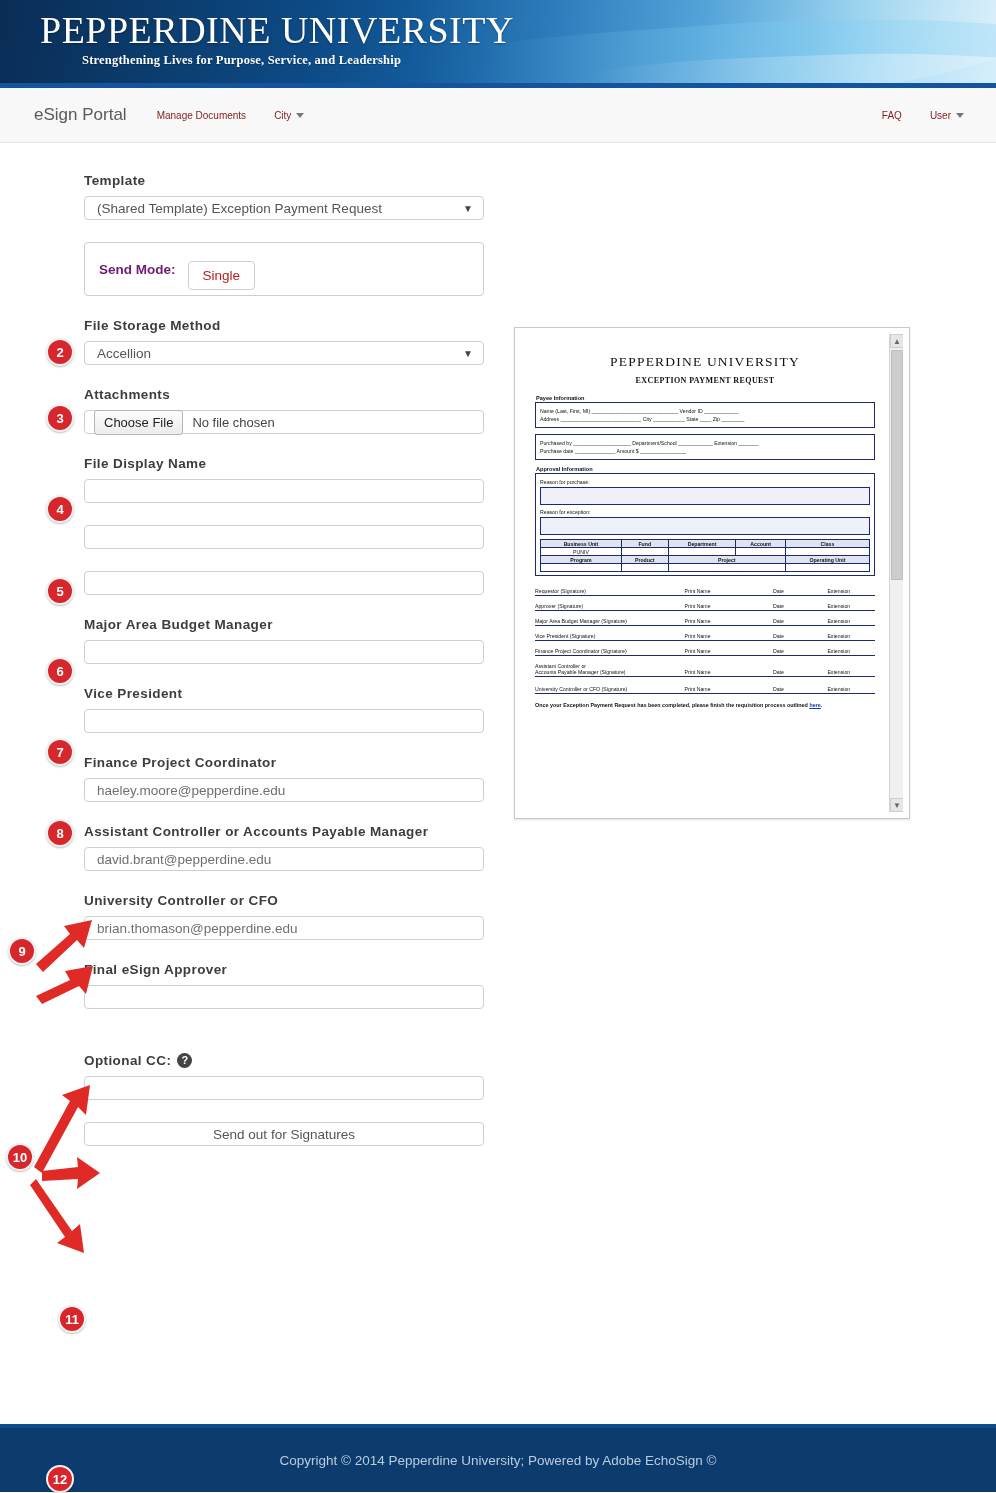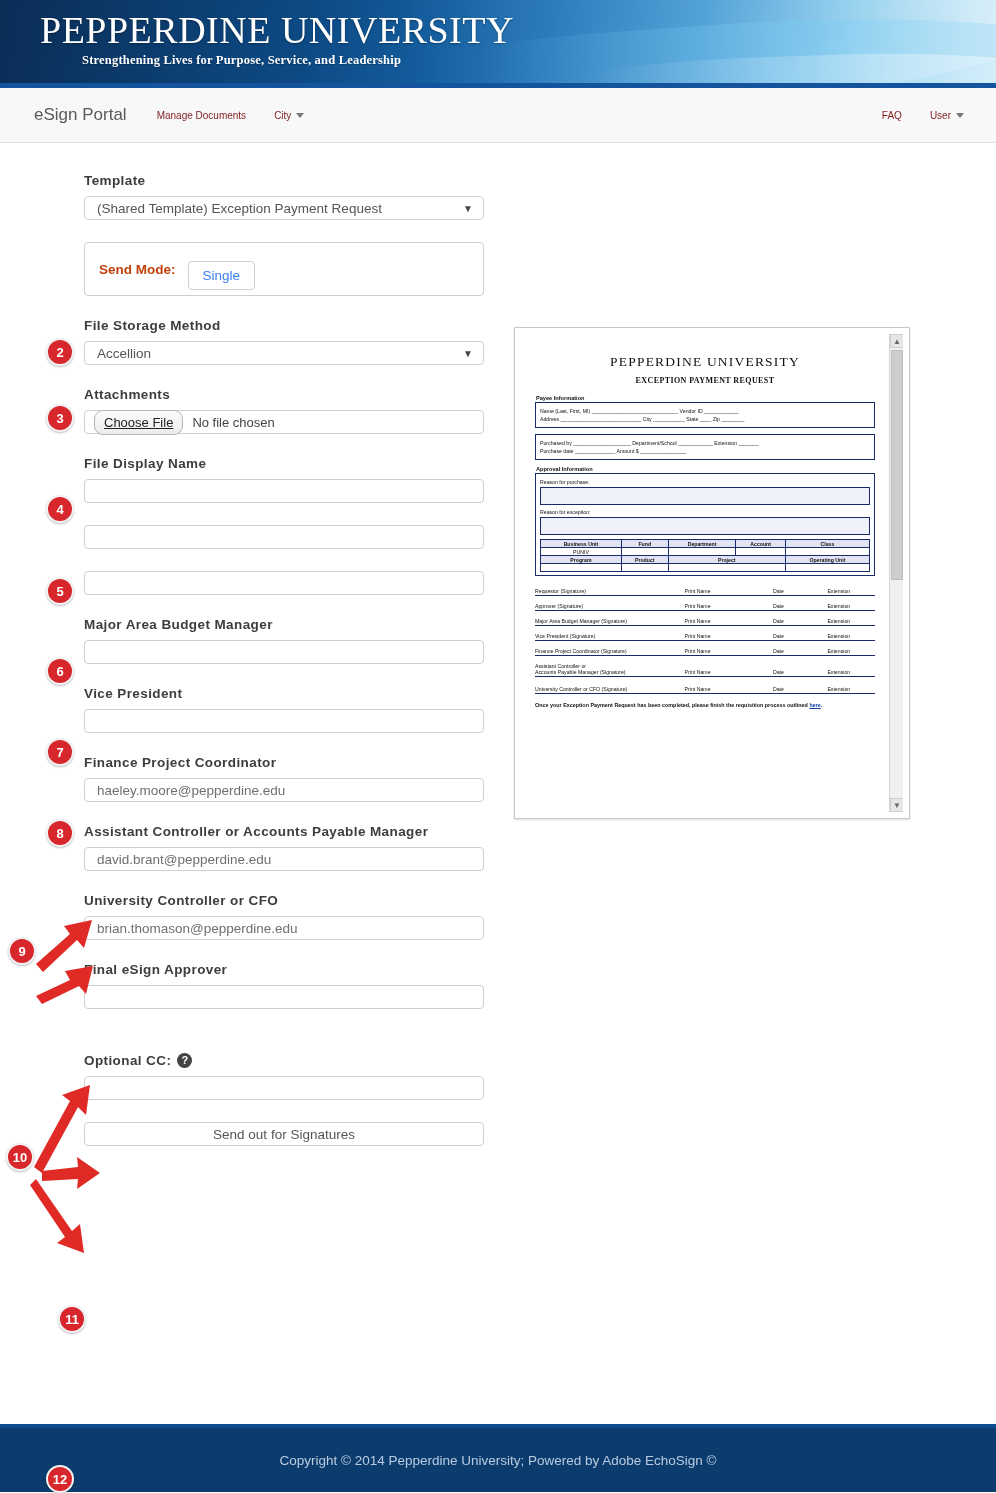--- a/index.html
+++ b/index.html
@@ -147,43 +147,42 @@
   }
   .sendmode {
     height: 54px;
     border-radius: 4px;
     background: #fff;
     padding: 0 14px;
   }
   .sendmode-label {
     font-size: 13.5px;
     font-weight: bold;
-    color: #c2410c;
+    color: #701a75;
     margin-right: 12px;
   }
   .sendmode-btn {
     border: 1px solid #cfcfcf;
     border-radius: 4px;
     padding: 6px 14px;
     font-size: 13.5px;
-    color: #3b82f6;
+    color: #b91c1c;
     background: #fff;
     margin-top: 12px;
   }
   .filebox { padding: 0; }
   .choose-file {
     border: 1px solid #b6b6b6;
     background: linear-gradient(#fcfcfc, #ececec);
-    border-radius: 9px;
+    border-radius: 3px;
     font-size: 13px;
     color: #222;
     padding: 4px 9px;
     margin: 17px 9px;
     white-space: nowrap;
-    text-decoration: underline;
   }
   .no-file { font-size: 13px; color: #444; }
   .btn {
     justify-content: center;
     color: #555;
     background: #fff;
     cursor: pointer;
   }
   .help-icon {
     display:inline-flex;

